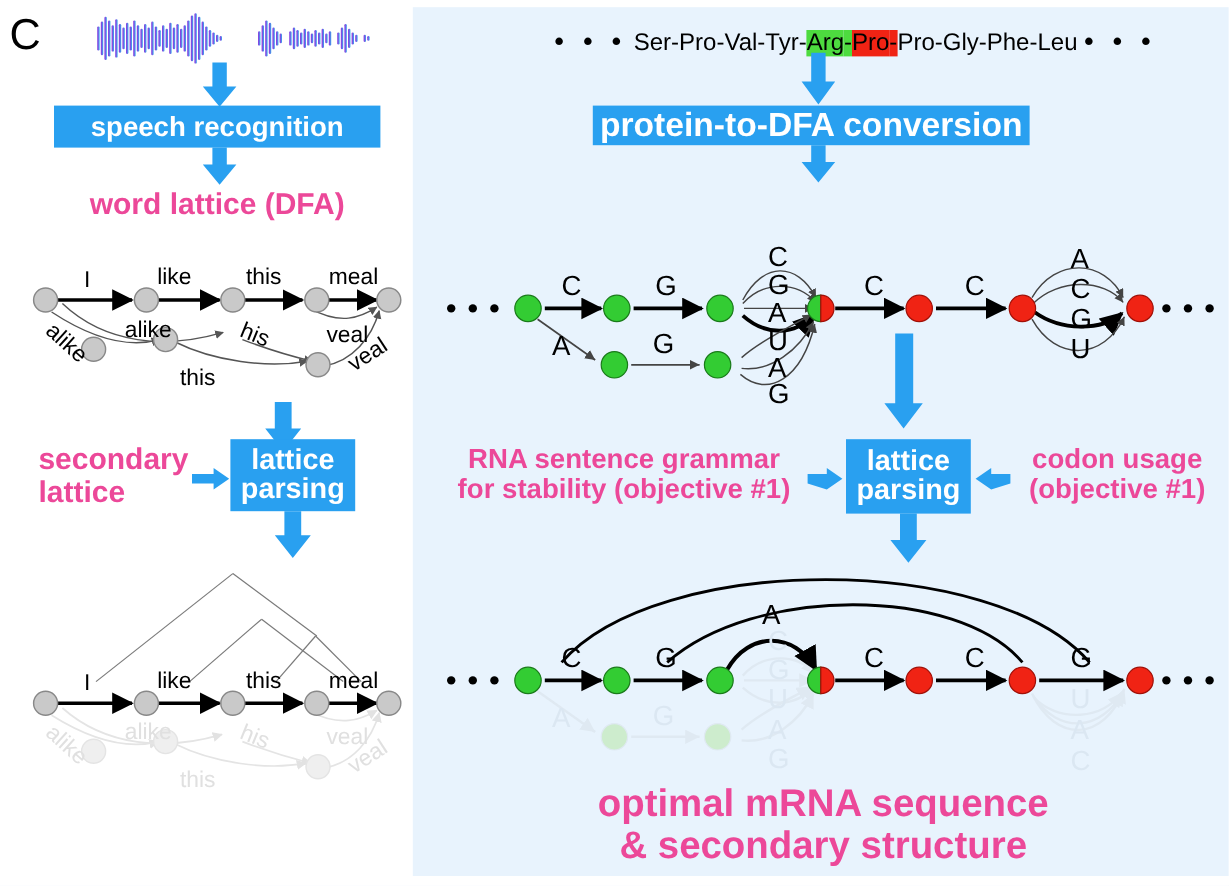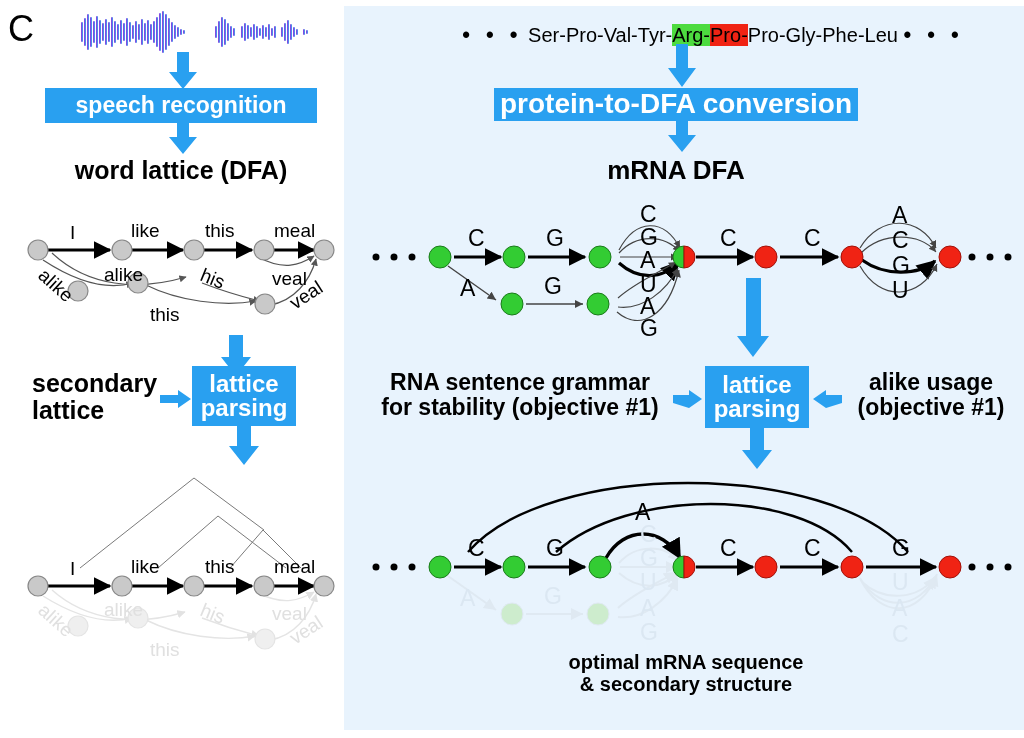--- a/index.html
+++ b/index.html
@@ -4,21 +4,21 @@
 <style>
   html,body{margin:0;padding:0;background:#ffffff;}
   body{width:1024px;height:738px;position:relative;overflow:hidden;
        font-family:"Liberation Sans",sans-serif;color:#000;}
   #root{position:absolute;inset:0;}
   .panel-right-bg{position:absolute;left:344px;top:6px;width:680px;height:724px;background:#e8f3fd;}
   .abs{position:absolute;}
   .ctr{text-align:center;}
   .bluebox{background:#29a0f0;color:#fff;font-weight:bold;display:flex;
            align-items:center;justify-content:center;line-height:1.02;}
-  .caption{font-weight:bold;color:#000000;line-height:1.08;}
+  .caption{font-weight:bold;color:#ec4899;line-height:1.08;}
   svg{display:block;overflow:visible;}
   .panel-letter{font-size:36px;font-weight:normal;font-family:"Liberation Sans",sans-serif;}
   .seqrow{font-size:20px;letter-spacing:0px;white-space:nowrap;font-family:"Liberation Sans",sans-serif;}
   .dots{font-size:22px;letter-spacing:5px;font-weight:bold;}
 </style>
 </head>
 <body>
 
 <div id="root">
 
@@ -252,21 +252,20 @@
   <svg class="abs" style="left:666px;top:44px;" width="32" height="44">
     <polygon points="10,0 22,0 22,24 30,24 16,43 2,24 10,24" fill="#29a0f0"></polygon>
   </svg>
 
   <div class="abs bluebox" style="left:494px;top:88px;width:364px;height:33px;font-size:28px;">protein-to-DFA conversion</div>
 
   <svg class="abs" style="left:666px;top:121px;" width="32" height="32">
     <polygon points="10,0 22,0 22,14 30,14 16,31 2,14 10,14" fill="#29a0f0"></polygon>
   </svg>
 
-  <div class="abs caption ctr" style="left:500px;top:156px;width:352px;font-size:26px;">mRNA DFA</div>
 
   <svg class="abs" style="left:368px;top:200px;" width="648" height="140">
     <defs>
       <marker id="rB" markerWidth="7" markerHeight="7" refX="5.5" refY="3" orient="auto">
         <path d="M0,0 L6,3 L0,6 z" fill="#000"></path>
       </marker>
       <marker id="rT" markerWidth="7" markerHeight="7" refX="6" refY="3" orient="auto">
         <path d="M0,0 L6,3 L0,6 z" fill="#444"></path>
       </marker>
     </defs>
@@ -355,21 +354,21 @@
   <div class="abs bluebox" style="left:705px;top:366px;width:104px;height:62px;font-size:24px;flex-direction:column;">
     <span>lattice</span>
     <span>parsing</span>
   </div>
 
   <svg class="abs" style="left:812px;top:390px;" width="30" height="20">
     <polygon points="30,5 14,5 14,0 1,9 14,18 30,13" fill="#29a0f0"></polygon>
   </svg>
 
   <div class="abs caption" style="left:838px;top:370px;width:186px;font-size:23px;text-align:center;">
-    <div>alike usage</div>
+    <div>codon usage</div>
     <div>(objective #1)</div>
   </div>
 
   <svg class="abs" style="left:740px;top:428px;" width="34" height="42">
     <polygon points="10,0 24,0 24,22 32,22 17,41 2,22 10,22" fill="#29a0f0"></polygon>
   </svg>
 
   <svg class="abs" style="left:368px;top:470px;" width="648" height="185">
     <defs>
       <marker id="oB" markerWidth="7" markerHeight="7" refX="5.5" refY="3" orient="auto">
@@ -444,18 +443,18 @@
       <text x="272" y="96">G</text>
       <text x="272" y="120">U</text>
       <text x="272" y="146">A</text>
       <text x="272" y="170">G</text>
       <text x="524" y="120">U</text>
       <text x="524" y="146">A</text>
       <text x="524" y="172">C</text>
     </g>
   </svg>
 
-  <div class="abs caption ctr" style="left:356px;top:652px;width:660px;font-size:20px;">
+  <div class="abs caption ctr" style="left:356px;top:652px;width:660px;font-size:32px;">
     <div>optimal mRNA sequence</div>
     <div>&amp; secondary structure</div>
   </div>
 
 </div>
 
 </body></html>

